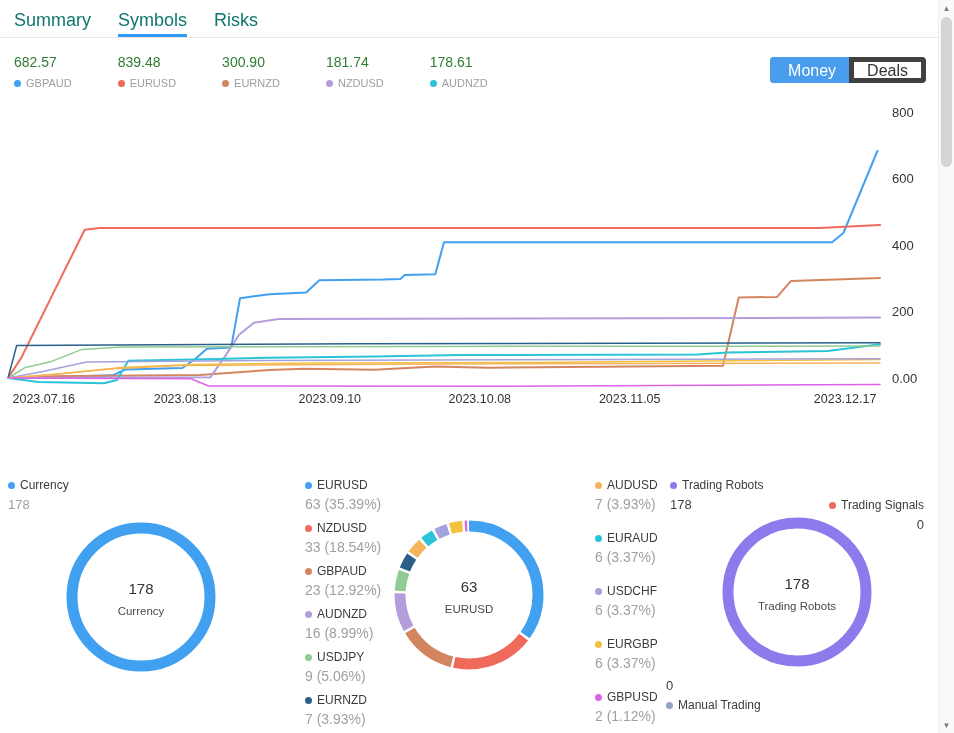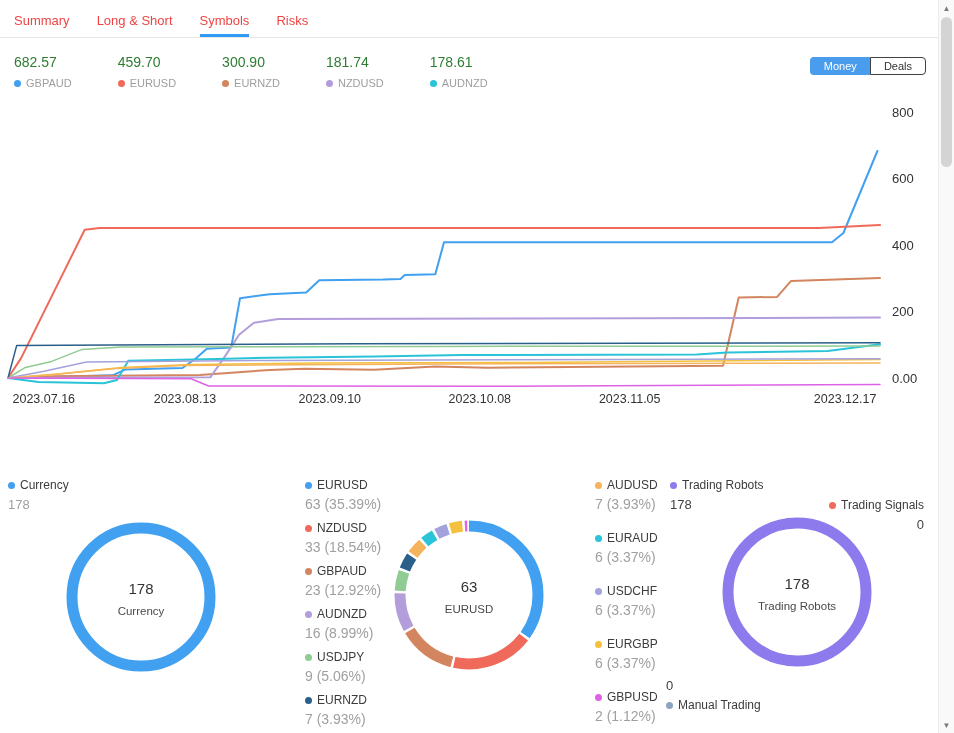--- a/index.html
+++ b/index.html
@@ -1,28 +1,28 @@
 <!DOCTYPE html>
 <html><head>
 <meta charset="utf-8">
 <style>
 *{margin:0;padding:0;box-sizing:border-box;}
 html,body{width:954px;height:733px;}
 body{font-family:"Liberation Sans",sans-serif;background:#fff;position:relative;overflow:hidden;color:#333;}
 .tabbar{position:absolute;top:0;left:0;width:938px;height:38px;border-bottom:1px solid #e7e7e7;background:#fff;}
 .tabs{display:flex;height:100%;padding-left:14px;gap:27px;}
-.tab{display:flex;align-items:center;height:100%;font-size:13px;color:#ef4444;cursor:pointer;border-bottom:3px solid transparent;padding-top:7px;white-space:nowrap;}
+.tab{display:flex;align-items:center;height:100%;font-size:18px;color:#0f766e;cursor:pointer;border-bottom:3px solid transparent;padding-top:7px;white-space:nowrap;}
 .tab.active{border-bottom-color:#2f9bf4;}
 .top-legend{position:absolute;top:54px;left:14px;display:flex;gap:46px;}
 .tl-value{font-size:14px;color:#2e7d32;margin-bottom:7px;}
 .dot{width:7px;height:7px;border-radius:50%;display:inline-block;flex:0 0 auto;}
 .leg-top{display:flex;align-items:center;gap:5px;}
 .tl-label{font-size:11px;color:#9e9e9e;}
 .seg{position:absolute;top:57px;right:28px;display:flex;}
-.seg-btn{font-family:inherit;font-size:11px;height:18px;padding:0 13px;border:1px solid #404040;background:#fff;color:#333;cursor:pointer;}
+.seg-btn{font-family:inherit;font-size:16px;height:26px;padding:0 13px;border:5px solid #404040;background:#fff;color:#333;cursor:pointer;}
 .seg-btn:first-child{border-radius:4px 0 0 4px;border-right:none;}
 .seg-btn:last-child{border-radius:0 4px 4px 0;}
 .seg-btn.active{background:#4a9ced;border-color:#4a9ced;color:#fff;}
 .line-chart{position:absolute;top:100px;left:0;}
 .ytick{font-size:13px;fill:#333;}
 .xtick{font-size:12.5px;fill:#333;}
 .leg-label{font-size:12px;color:#3c3c3c;}
 .leg-detail{font-size:14px;color:#a0a0a0;margin-top:4px;}
 .leg-value{font-size:13px;color:#424242;margin-top:5px;}
 .leg-value.muted{color:#a0a0a0;}
@@ -50,36 +50,35 @@
 .sb-thumb{position:absolute;left:2px;top:17px;width:11px;height:150px;background:#d4d4d4;border-radius:6px;cursor:pointer;}
 </style>
 </head>
 <body>
 
 <div class="page">
 
   <header class="tabbar">
     <nav class="tabs" id="tabs">
         <div class="tab">Summary</div>
-        <div class="tab">Long &amp; Short</div>
         <div class="tab active">Symbols</div>
         <div class="tab">Risks</div>
       </nav>
   </header>
 
   <div class="top-legend" id="topLegend">
       <div class="tl-item">
         <div class="tl-value">682.57</div>
         <div class="leg-top">
           <span class="dot" style="background: rgb(65, 160, 240);"></span>
           <span class="tl-label">GBPAUD</span>
         </div>
       </div>
       <div class="tl-item">
-        <div class="tl-value">459.70</div>
+        <div class="tl-value">839.48</div>
         <div class="leg-top">
           <span class="dot" style="background: rgb(239, 106, 90);"></span>
           <span class="tl-label">EURUSD</span>
         </div>
       </div>
       <div class="tl-item">
         <div class="tl-value">300.90</div>
         <div class="leg-top">
           <span class="dot" style="background: rgb(210, 133, 95);"></span>
           <span class="tl-label">EURNZD</span>

